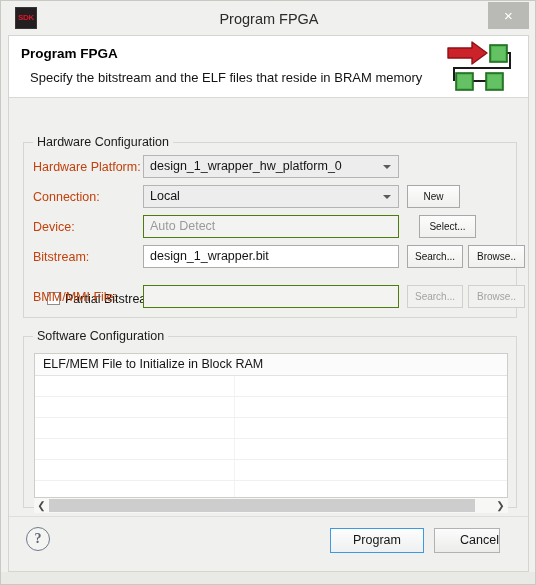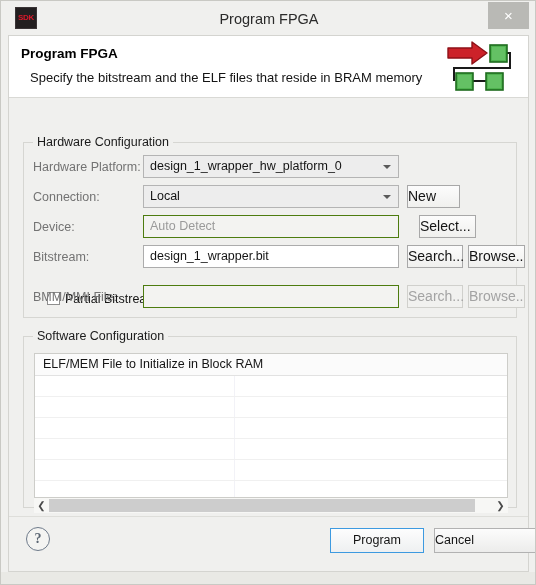--- a/index.html
+++ b/index.html
@@ -133,21 +133,21 @@
     white-space: nowrap;
   }
 
   #group-hw { left: 14px; top: 44px; width: 494px; height: 176px; }
   #group-sw { left: 14px; top: 238px; width: 494px; height: 172px; padding-left: 32px; }
 
   
   .form-label {
     position: absolute;
     font-size: 12.5px;
-    color: #737373;
+    color: #c2410c;
     white-space: nowrap;
   }
 
   .field {
     position: absolute;
     height: 23px;
     border: 1px solid #acacac;
     background: #ffffff;
     font-size: 12.5px;
     color: #141414;
@@ -174,24 +174,24 @@
     border-left: 4px solid transparent;
     border-right: 4px solid transparent;
     border-top: 4px solid #5a5a5a;
   }
 
   .btn {
     position: absolute;
     height: 23px;
     border: 1px solid #a8a8a8;
     background: linear-gradient(#fcfcfc, #f0f0ee);
-    font-size: 14px;
+    font-size: 10px;
     color: #141414;
     line-height: 21px;
-    text-align: left;
+    text-align: center;
     cursor: default;
     white-space: nowrap;
     font-family: "Liberation Sans", sans-serif;
     padding: 0;
   }
   .btn.disabled {
     color: #a3a3a3;
     border: 1px solid #d0d0cc;
     background: #f1f1ef;
   }
@@ -315,27 +315,27 @@
     background: linear-gradient(#fdfdfd, #eef0f1);
     font-size: 12.5px;
     color: #141414;
     line-height: 23px;
     text-align: center;
     cursor: default;
   }
   #btn-cancel {
     position: absolute;
     left: 425px; top: 12px;
-    width: 103px; height: 25px;
+    width: 66px; height: 25px;
     border: 1px solid #b2b2b2;
     background: linear-gradient(#fcfcfc, #ececeb);
     font-size: 12.5px;
     color: #141414;
     line-height: 23px;
-    text-align: left;
+    text-align: right;
     cursor: default;
   }
   #bottom-strip {
     position: absolute;
     left: 0; top: 571px;
     width: 536px; height: 14px;
     background: #e9e9e5;
   }
 </style>
 </head>

